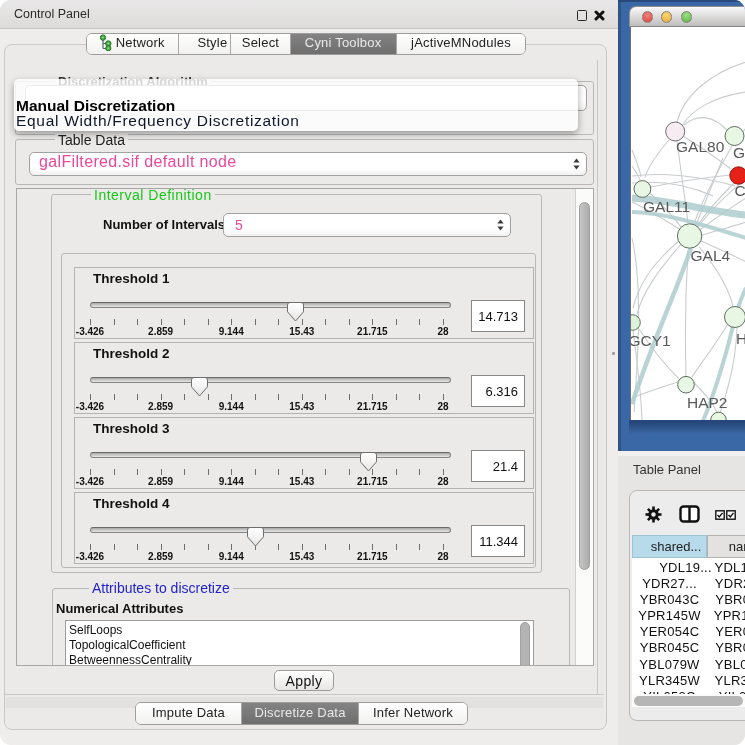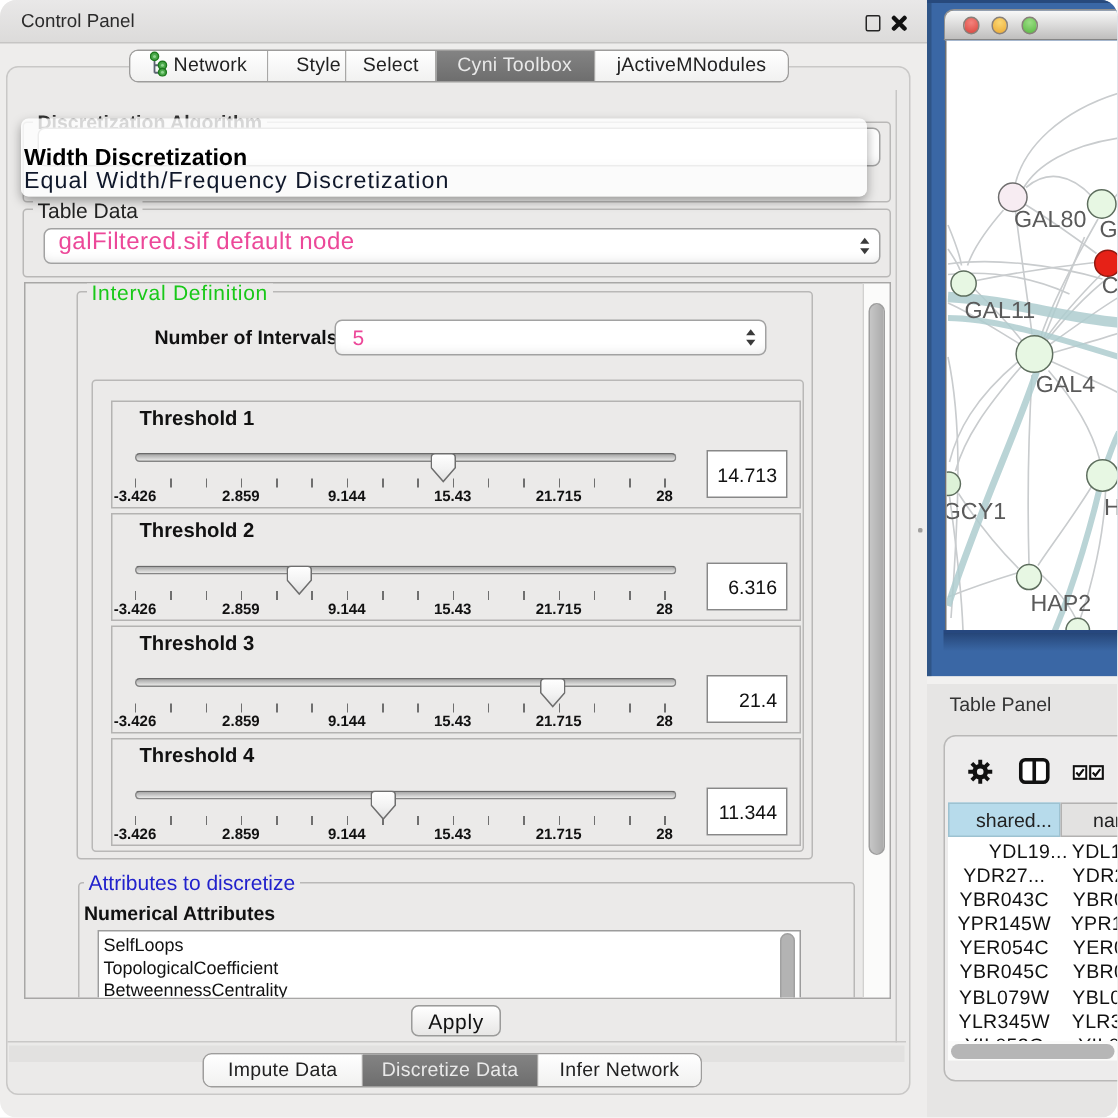--- a/index.html
+++ b/index.html
@@ -1,19 +1,19 @@
 <!DOCTYPE html>
 <html><head><meta charset="utf-8">
 <style>
 html,body{margin:0;padding:0;}
 body{font-family:"Liberation Sans",sans-serif;}
 #app{position:relative;width:745px;height:745px;background:#eeedec;overflow:hidden;border-radius:11px;}
 .abs{position:absolute;}
 .gb{position:absolute;border:1px solid #b9b8b7;border-radius:3px;}
-.gt{position:absolute;font-size:14px;background:#ebeae9;padding:0 3px;line-height:14px;}
+.gt{position:absolute;font-size:14px;background:#ebeae9;padding:0 3px;line-height:14px;margin-left:33px;}
 .combo{position:absolute;background:#fff;border:1px solid #a2a2a2;border-radius:5px;font-size:13px;color:#ec4899;
  box-shadow:inset 0 -6px 8px -6px rgba(0,0,0,0.12);}
 .arr{position:absolute;right:5px;top:50%;margin-top:-7px;width:9px;height:14px;}
 .seg{display:flex;position:absolute;height:22px;border:1px solid #9e9d9c;border-radius:6px;background:#fdfdfd;
  font-size:13px;letter-spacing:0.2px;color:#222;box-sizing:border-box;}
 .seg>div{display:flex;align-items:center;justify-content:center;padding-bottom:3px;border-right:1px solid #a8a7a6;
  background:linear-gradient(#ffffff,#f1f1f0);box-sizing:border-box;white-space:nowrap;}
 .seg>div:first-child{border-radius:5px 0 0 5px;}
 .seg>div:last-child{border-right:none;border-radius:0 5px 5px 0;}
 .seg>div.sel{background:linear-gradient(#838383,#6e6e6e);color:#e9e9e9;}
@@ -178,21 +178,21 @@
 </div>
 <div class="abs" style="left:274px;top:670px;width:60px;height:21px;border:1px solid #9b9b9a;border-radius:5px;background:linear-gradient(#ffffff,#e7e6e5);font-size:14px;letter-spacing:0.4px;color:#111;text-align:center;line-height:20px;box-sizing:border-box;">Apply</div>
 <div class="seg" style="left:135px;top:702px;height:23px;font-size:13px;">
 <div style="width:106px;">Impute Data</div>
 <div class="sel" style="width:117px;">Discretize Data</div>
 <div style="width:108px;">Infer Network</div>
     </div>
 <div class="abs" style="left:597px;top:60px;width:1px;height:635px;background:#c7c6c5;"></div>
 <div class="abs" style="left:612px;top:352px;width:3px;height:3px;background:#a09f9e;border-radius:1px;"></div>
 <div class="abs" style="left:14px;top:79px;width:564px;height:52px;background:rgba(255,255,255,0.8);border-radius:5px;box-shadow:0 3px 7px rgba(0,0,0,0.35);z-index:50;">
-      <div style="position:absolute;left:2px;top:19px;font-size:15.5px;line-height:15px;font-weight:bold;color:#000;">Width Discretization</div>
+      <div style="position:absolute;left:2px;top:19px;font-size:15.5px;line-height:15px;font-weight:bold;color:#000;">Manual Discretization</div>
       <div style="position:absolute;left:2px;top:34px;font-size:15.5px;line-height:15px;letter-spacing:0.7px;color:#0f172a;">Equal Width/Frequency Discretization</div>
     </div>
 <div class="abs" style="left:618px;top:0;width:127px;height:451px;background:#3a67a5;"></div>
 <div class="abs" style="left:618px;top:0;width:3px;height:451px;background:#2f5587;"></div>
 <div class="abs" style="left:629px;top:422px;width:116px;height:12px;background:linear-gradient(rgba(21,42,82,0.55),rgba(21,42,82,0));"></div>
 <div class="abs" style="left:618px;top:0;width:127px;height:2px;background:#27497c;"></div>
 <div class="abs" style="left:629px;top:6px;width:116px;height:21px;background:linear-gradient(#f9f9f9,#bfbebd);border-radius:7px 0 0 0;border-top:1px solid #909090;border-left:1px solid #909090;border-bottom:1px solid #858585;box-sizing:border-box;"></div>
 <div class="abs" style="left:641.5px;top:11.3px;width:11.4px;height:11.4px;border-radius:50%;background:radial-gradient(circle at 50% 30%, #f4827c, #d8453c);border:0.5px solid #88807a;box-sizing:border-box;"></div>
 <div class="abs" style="left:661px;top:11.3px;width:11.4px;height:11.4px;border-radius:50%;background:radial-gradient(circle at 50% 30%, #fbd773, #eba934);border:0.5px solid #88807a;box-sizing:border-box;"></div>
 <div class="abs" style="left:680.5px;top:11.3px;width:11.4px;height:11.4px;border-radius:50%;background:radial-gradient(circle at 50% 30%, #9ade84, #59b842);border:0.5px solid #88807a;box-sizing:border-box;"></div>

